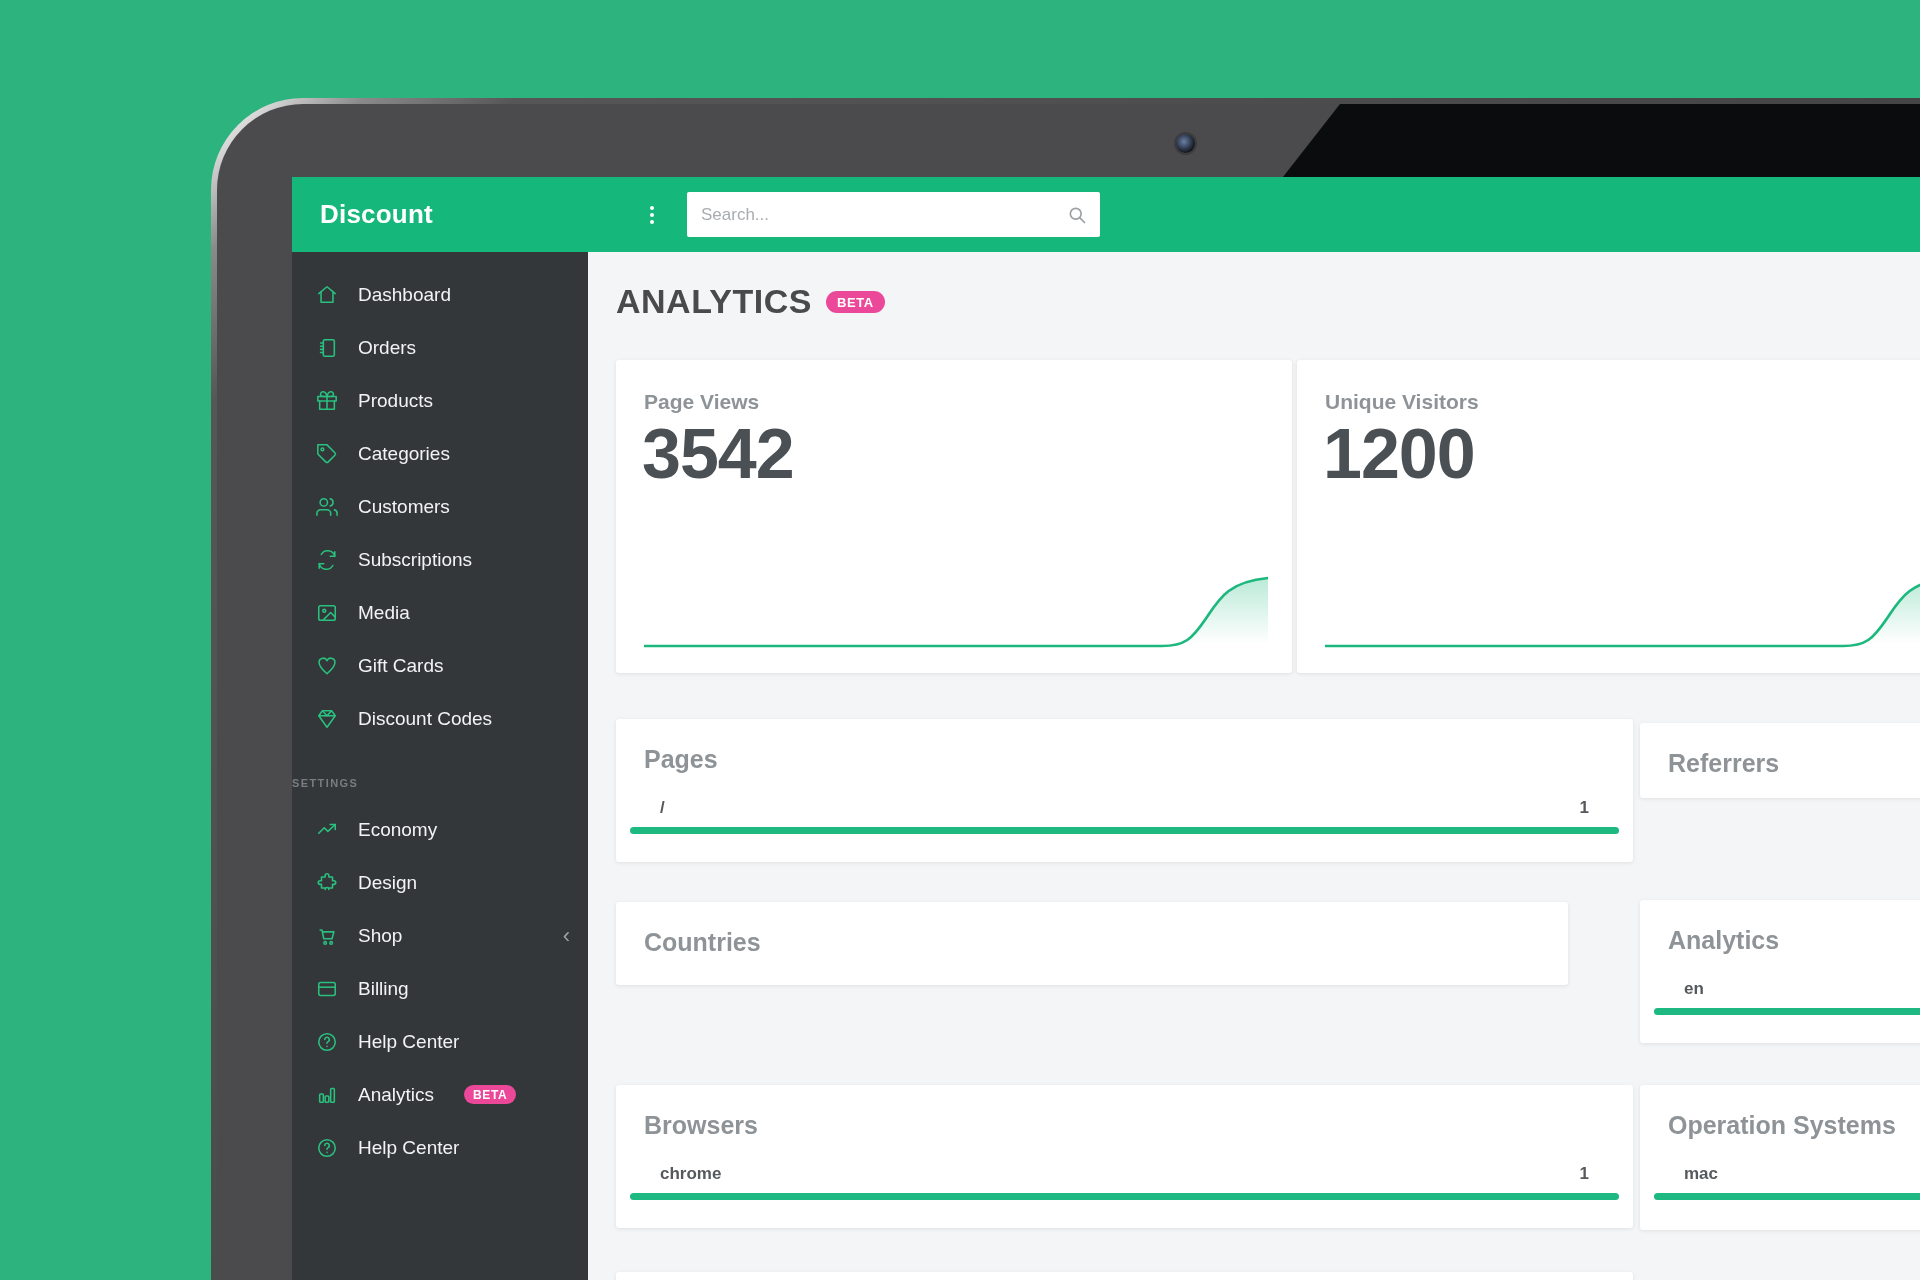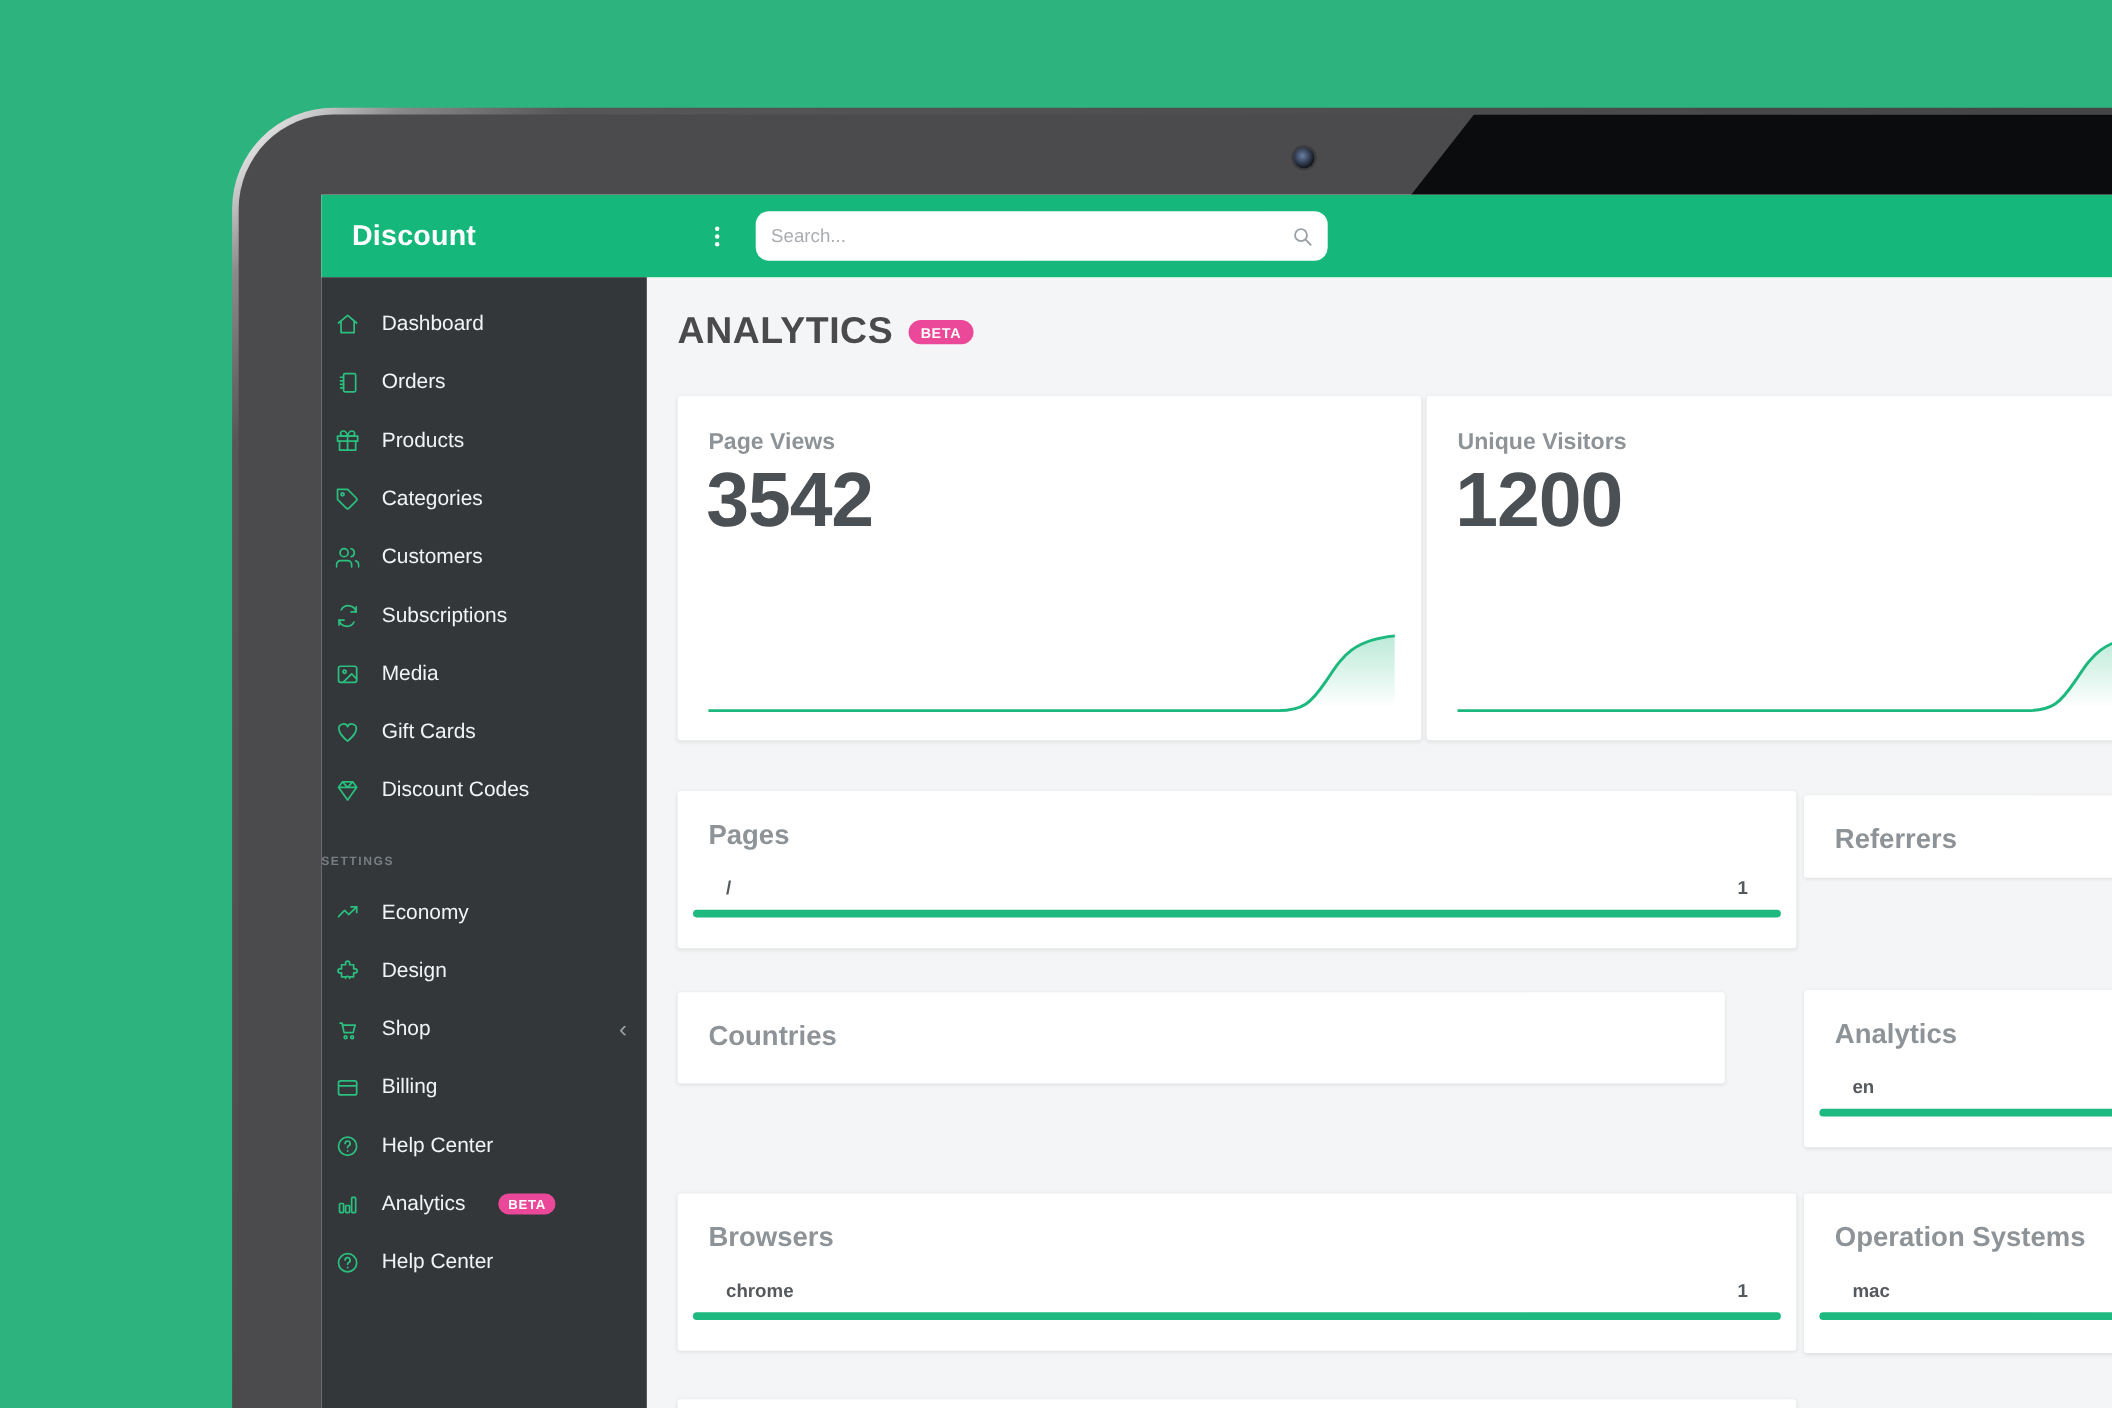--- a/index.html
+++ b/index.html
@@ -40,38 +40,38 @@
   .brand{
     position:absolute;left:28px;top:0;height:75px;line-height:75px;
     color:#ffffff;font-size:26px;font-weight:bold;letter-spacing:.2px;
   }
   .kebab{
     position:absolute;left:352px;top:24px;width:16px;height:28px;
     display:flex;flex-direction:column;align-items:center;justify-content:center;gap:3px;cursor:pointer;
   }
   .kebab i{width:4px;height:4px;border-radius:50%;background:#ffffff;display:block;}
   .searchbox{
-    position:absolute;left:395px;top:15px;width:520px;height:45px;
-    background:#ffffff;border-radius:12px;display:flex;align-items:center;
+    position:absolute;left:395px;top:15px;width:413px;height:45px;
+    background:#ffffff;border-radius:2px;display:flex;align-items:center;
   }
   .searchbox input{
     flex:1;border:none;outline:none;background:transparent;
     font-family:"Liberation Sans",sans-serif;font-size:17px;color:#55595d;
     padding:0 8px 0 14px;
   }
   .searchbox input::placeholder{color:#a9adb1;}
   .search-ico{margin-right:13px;display:flex;align-items:center;color:#9ba0a4;}
   
   .sidebar{
     position:absolute;left:0;top:75px;width:296px;bottom:0;
     background:#33373a;
   }
   .nav{list-style:none;margin:0;padding:16px 0 0 0;}
   .nav-item{
-    height:53px;display:flex;align-items:center;padding-left:13px;gap:20px;
+    height:53px;display:flex;align-items:center;padding-left:24px;gap:20px;
     cursor:pointer;
   }
   .nav-icon{width:22px;height:22px;color:#2ac07f;display:flex;align-items:center;justify-content:center;flex:none;}
   .nav-icon svg{width:22px;height:22px;}
   .nav-label{color:#f2f3f4;font-size:19px;}
   .nav-heading{
     height:40px;display:flex;align-items:center;margin-top:18px;
     color:#787d81;font-size:11px;font-weight:bold;letter-spacing:1.4px;
   }
   .nav-chevron{margin-left:auto;margin-right:18px;color:#9aa0a3;font-size:22px;line-height:1;}

